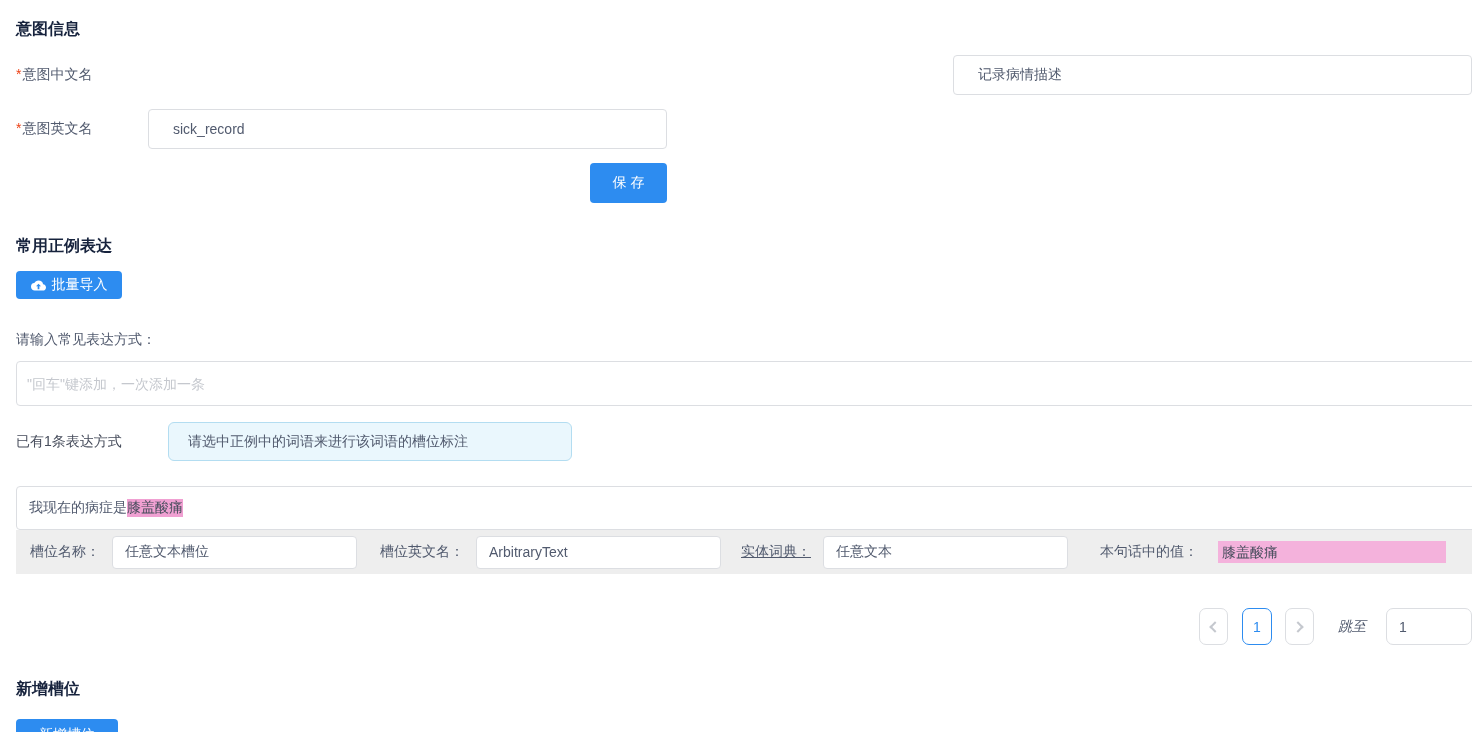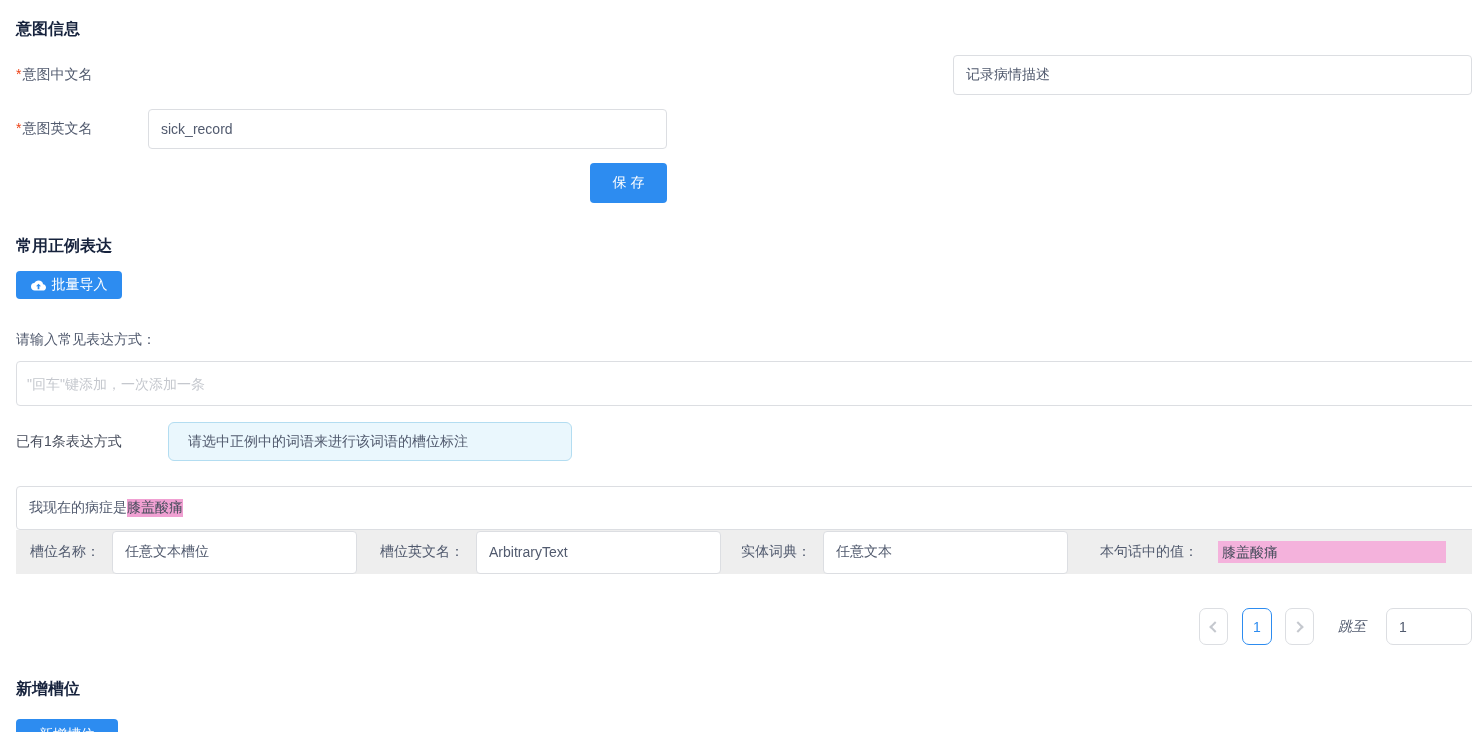--- a/index.html
+++ b/index.html
@@ -25,21 +25,21 @@
   .title-slots { margin-top:34px; }
 
   .form-row { display:flex; align-items:center; margin-left:16px; }
   .row-1 { margin-top:17px;justify-content:space-between; }
   .row-2 { margin-top:14px; }
   .form-label { width:132px; color:#515a6e; }
   .req { color:#ed4014; margin-right:1px; }
   .text-input {
     height:40px; width:519px;
     border:1px solid #dcdee2; border-radius:4px;
-    padding:0 12px;
+    padding:0 24px;
     font-family:inherit; font-size:14px; color:#515a6e;
     outline:none; background:#fff;
   }
   .text-input::placeholder { color:#c5c8ce; }
 
   .save-row { width:667px; margin-top:14px; display:flex; justify-content:flex-end; }
   .btn-primary {
     background:#2d8cf0; color:#fff;
     border:none; border-radius:4px;
     font-family:inherit; font-size:14px;
@@ -89,28 +89,28 @@
 
   .annotation-bar {
     margin-left:16px;
     width:1484px; height:44px;
     background:#eeeeee;
     display:flex; align-items:center;
     padding-left:14px;
   }
   .ann-label { margin-right:12px; white-space:nowrap; color:#515a6e; }
   .ann-input {
-    width:245px; height:43px;
+    width:245px; height:33px;
     border:1px solid #dcdee2; border-radius:4px;
     background:#fff; padding:0 12px;
     font-family:inherit; font-size:14px; color:#515a6e;
     outline:none;
   }
   .gap-a { margin-left:23px; }
-  .gap-b { margin-left:20px; }
+  .gap-b { margin-left:20px;text-decoration:underline; }
   .gap-c { margin-left:32px; }
   .pink-bar {
     margin-left:8px;
     width:228px; height:22px;
     background:#f4b2dc;
     line-height:22px;
     padding-left:4px;
     color:#454c5b;
     white-space:nowrap; overflow:hidden;
   }

